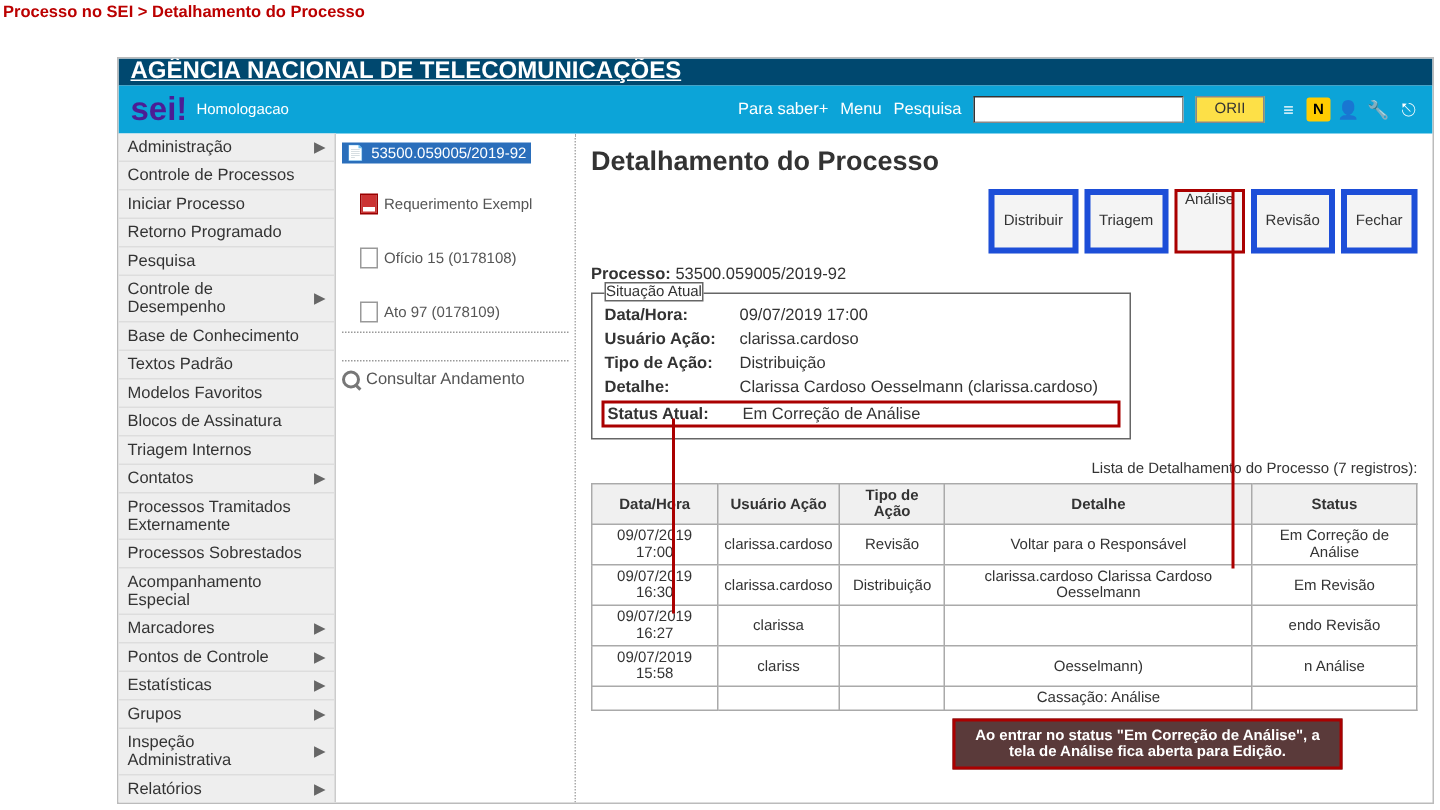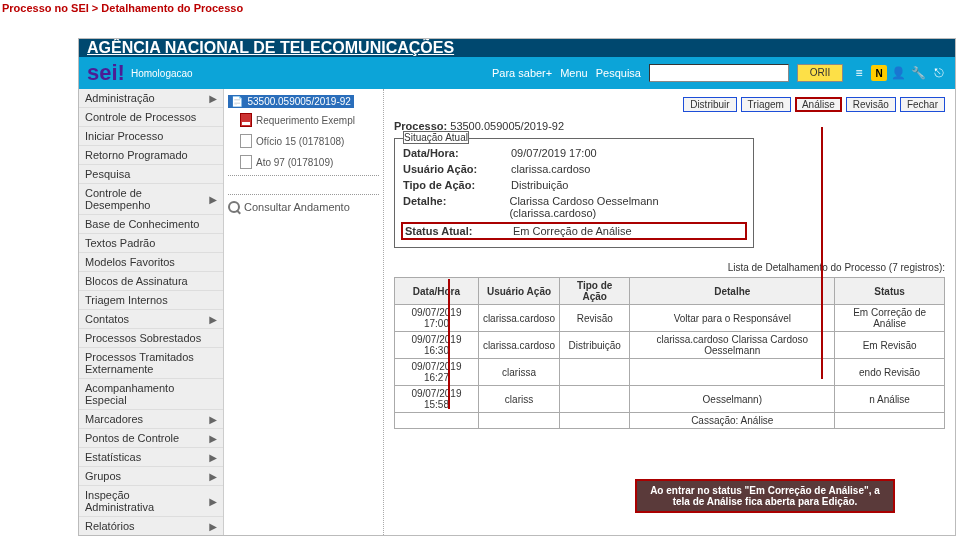--- a/index.html
+++ b/index.html
@@ -16,38 +16,38 @@
   .unitsel { width:46px; height:18px; background:#fde047; border:1px solid #888; font-size:10px; text-align:center; line-height:16px; color:#333;}
   .icoset { display:flex; gap:4px;}
   .ico { width:16px; height:16px; display:inline-flex; align-items:center; justify-content:center; font-size:12px; }
   .ico.n { background:#fc0; color:#000; font-weight:bold; border-radius:2px; font-size:10px;}
   .body { display:flex; height: calc(100% - 50px); }
   .sidebar { width: 145px; background: #eee; border-right: 1px solid #ccc; }
   .sidebar .mi { display:flex; align-items:center; justify-content:space-between; padding: 3px 6px; font-size: 11px; color:#333; border-bottom:1px solid #ddd; cursor:pointer;gap:21px;}
   .arrow { font-size:10px; color:#666; }
   .tree { width: 160px; border-right: 1px dotted #aaa; padding:6px 4px; font-size:11px;}
   .tree .proc { background:#2a6ebb; color:#fff; padding:1px 3px; display:inline-flex; align-items:center; gap:4px; font-size:10px;}
-  .tree .doc { display:flex; align-items:center; gap:4px; padding:5px 0 2px 12px; color:#555; font-size:10px;}
+  .tree .doc { display:flex; align-items:center; gap:4px; padding:20px 0 2px 12px; color:#555; font-size:10px;}
   .tree .consult { margin-top:18px; border-top:1px dotted #999; padding-top:6px; display:flex; align-items:center; gap:4px; color:#555;}
   .tree hr.dash{ border:none; border-top:1px dotted #999; margin:4px 0;}
   .icon-doc{ width:12px; height:14px; background:linear-gradient(#c33,#c33); border:1px solid #900; position:relative;}
   .icon-doc::after{ content:''; position:absolute; bottom:1px; left:1px; right:1px; height:3px; background:#fff;}
   .icon-paper{ width:12px; height:14px; border:1px solid #999; background:#fff;}
   .icon-lens{ width:12px; height:12px; border:2px solid #777; border-radius:50%; position:relative;}
   .icon-lens::after{ content:''; position:absolute; width:5px; height:2px; background:#777; transform:rotate(45deg); bottom:-2px; right:-3px;}
   .content { flex:1; padding: 8px 10px; position:relative; overflow:hidden;}
   .title { font-size: 18px; font-weight: bold; margin-bottom: 8px;}
   .btnrow { display:flex; gap:4px; justify-content:flex-end; margin-bottom:8px;}
-  .btn { border:1px solid #1d4ed8; background:#f4f4f4; padding:1px 6px; font-size:10px; cursor:pointer;}
+  .btn { border:4px solid #1d4ed8; background:#f4f4f4; padding:12px 6px; font-size:10px; cursor:pointer;}
   .btn.hl{ border:2px solid #a00; padding:0 5px;}
   .procline{ margin:0 0; font-size:11px;}
   .sitbox { border:1px solid #666; padding:6px 8px; margin-top:6px; position:relative; width:360px;}
   .sitbox .legend{ position:absolute; top:-8px; left:8px; background:#fff; padding:0 0; font-size:10px; border:1px solid #666;}
   .sitbox .row{ display:flex; padding:2px 0; font-size:11px;}
-  .sitbox .lab{ width:108px; font-weight:bold;}
+  .sitbox .lab{ width:90px; font-weight:bold;}
   .sitbox .row.hl{ border:2px solid #a00; margin:1px -2px; padding:1px 2px;}
   .listlabel{ text-align:right; font-size:10px; margin-top:14px;}
   table.det { width:100%; border-collapse:collapse; margin-top:4px; font-size:10px;}
   table.det th, table.det td { border:1px solid #aaa; padding:2px 4px; text-align:center;}
   table.det th { background:#f0f0f0;}
   .callout { position:absolute; right:60px; bottom:22px; background:#5a3a3a; color:#fff; border:2px solid #a00; padding:4px 8px; font-size:10px; font-weight:bold; width:260px; text-align:center; z-index:5;}
   
   .redline{ position:absolute; background:#a00; z-index:2;}
 </style>
 </head>
@@ -112,24 +112,24 @@
           <span>Blocos de Assinatura</span>
         </div>
         <div class="mi">
           <span>Triagem Internos</span>
         </div>
         <div class="mi">
           <span>Contatos</span>
           <span class="arrow">▶</span>
         </div>
         <div class="mi">
+          <span>Processos Tramitados Externamente</span>
+        </div>
+        <div class="mi">
           <span>Processos Sobrestados</span>
-        </div>
-        <div class="mi">
-          <span>Processos Tramitados Externamente</span>
         </div>
         <div class="mi">
           <span>Acompanhamento Especial</span>
         </div>
         <div class="mi">
           <span>Marcadores</span>
           <span class="arrow">▶</span>
         </div>
         <div class="mi">
           <span>Pontos de Controle</span>
@@ -166,20 +166,21 @@
           <span class="icon-paper"></span>
           <span>Ato 97 (0178109)</span>
         </div>
       <hr class="dash">
       <div class="consult">
           <span class="icon-lens"></span>
           <span>Consultar Andamento</span>
         </div>
     </div>
     <div class="content">
+      <div class="title">Detalhamento do Processo</div>
       <div class="btnrow" id="btnrow">
           <span class="btn">Distribuir</span>
           <span class="btn">Triagem</span>
           <span class="btn hl">Análise</span>
           <span class="btn">Revisão</span>
           <span class="btn">Fechar</span>
         </div>
       <div class="procline"><b>Processo:</b> <span>53500.059005/2019-92</span></div>
       <div class="sitbox">
         <span class="legend">Situação Atual</span>

